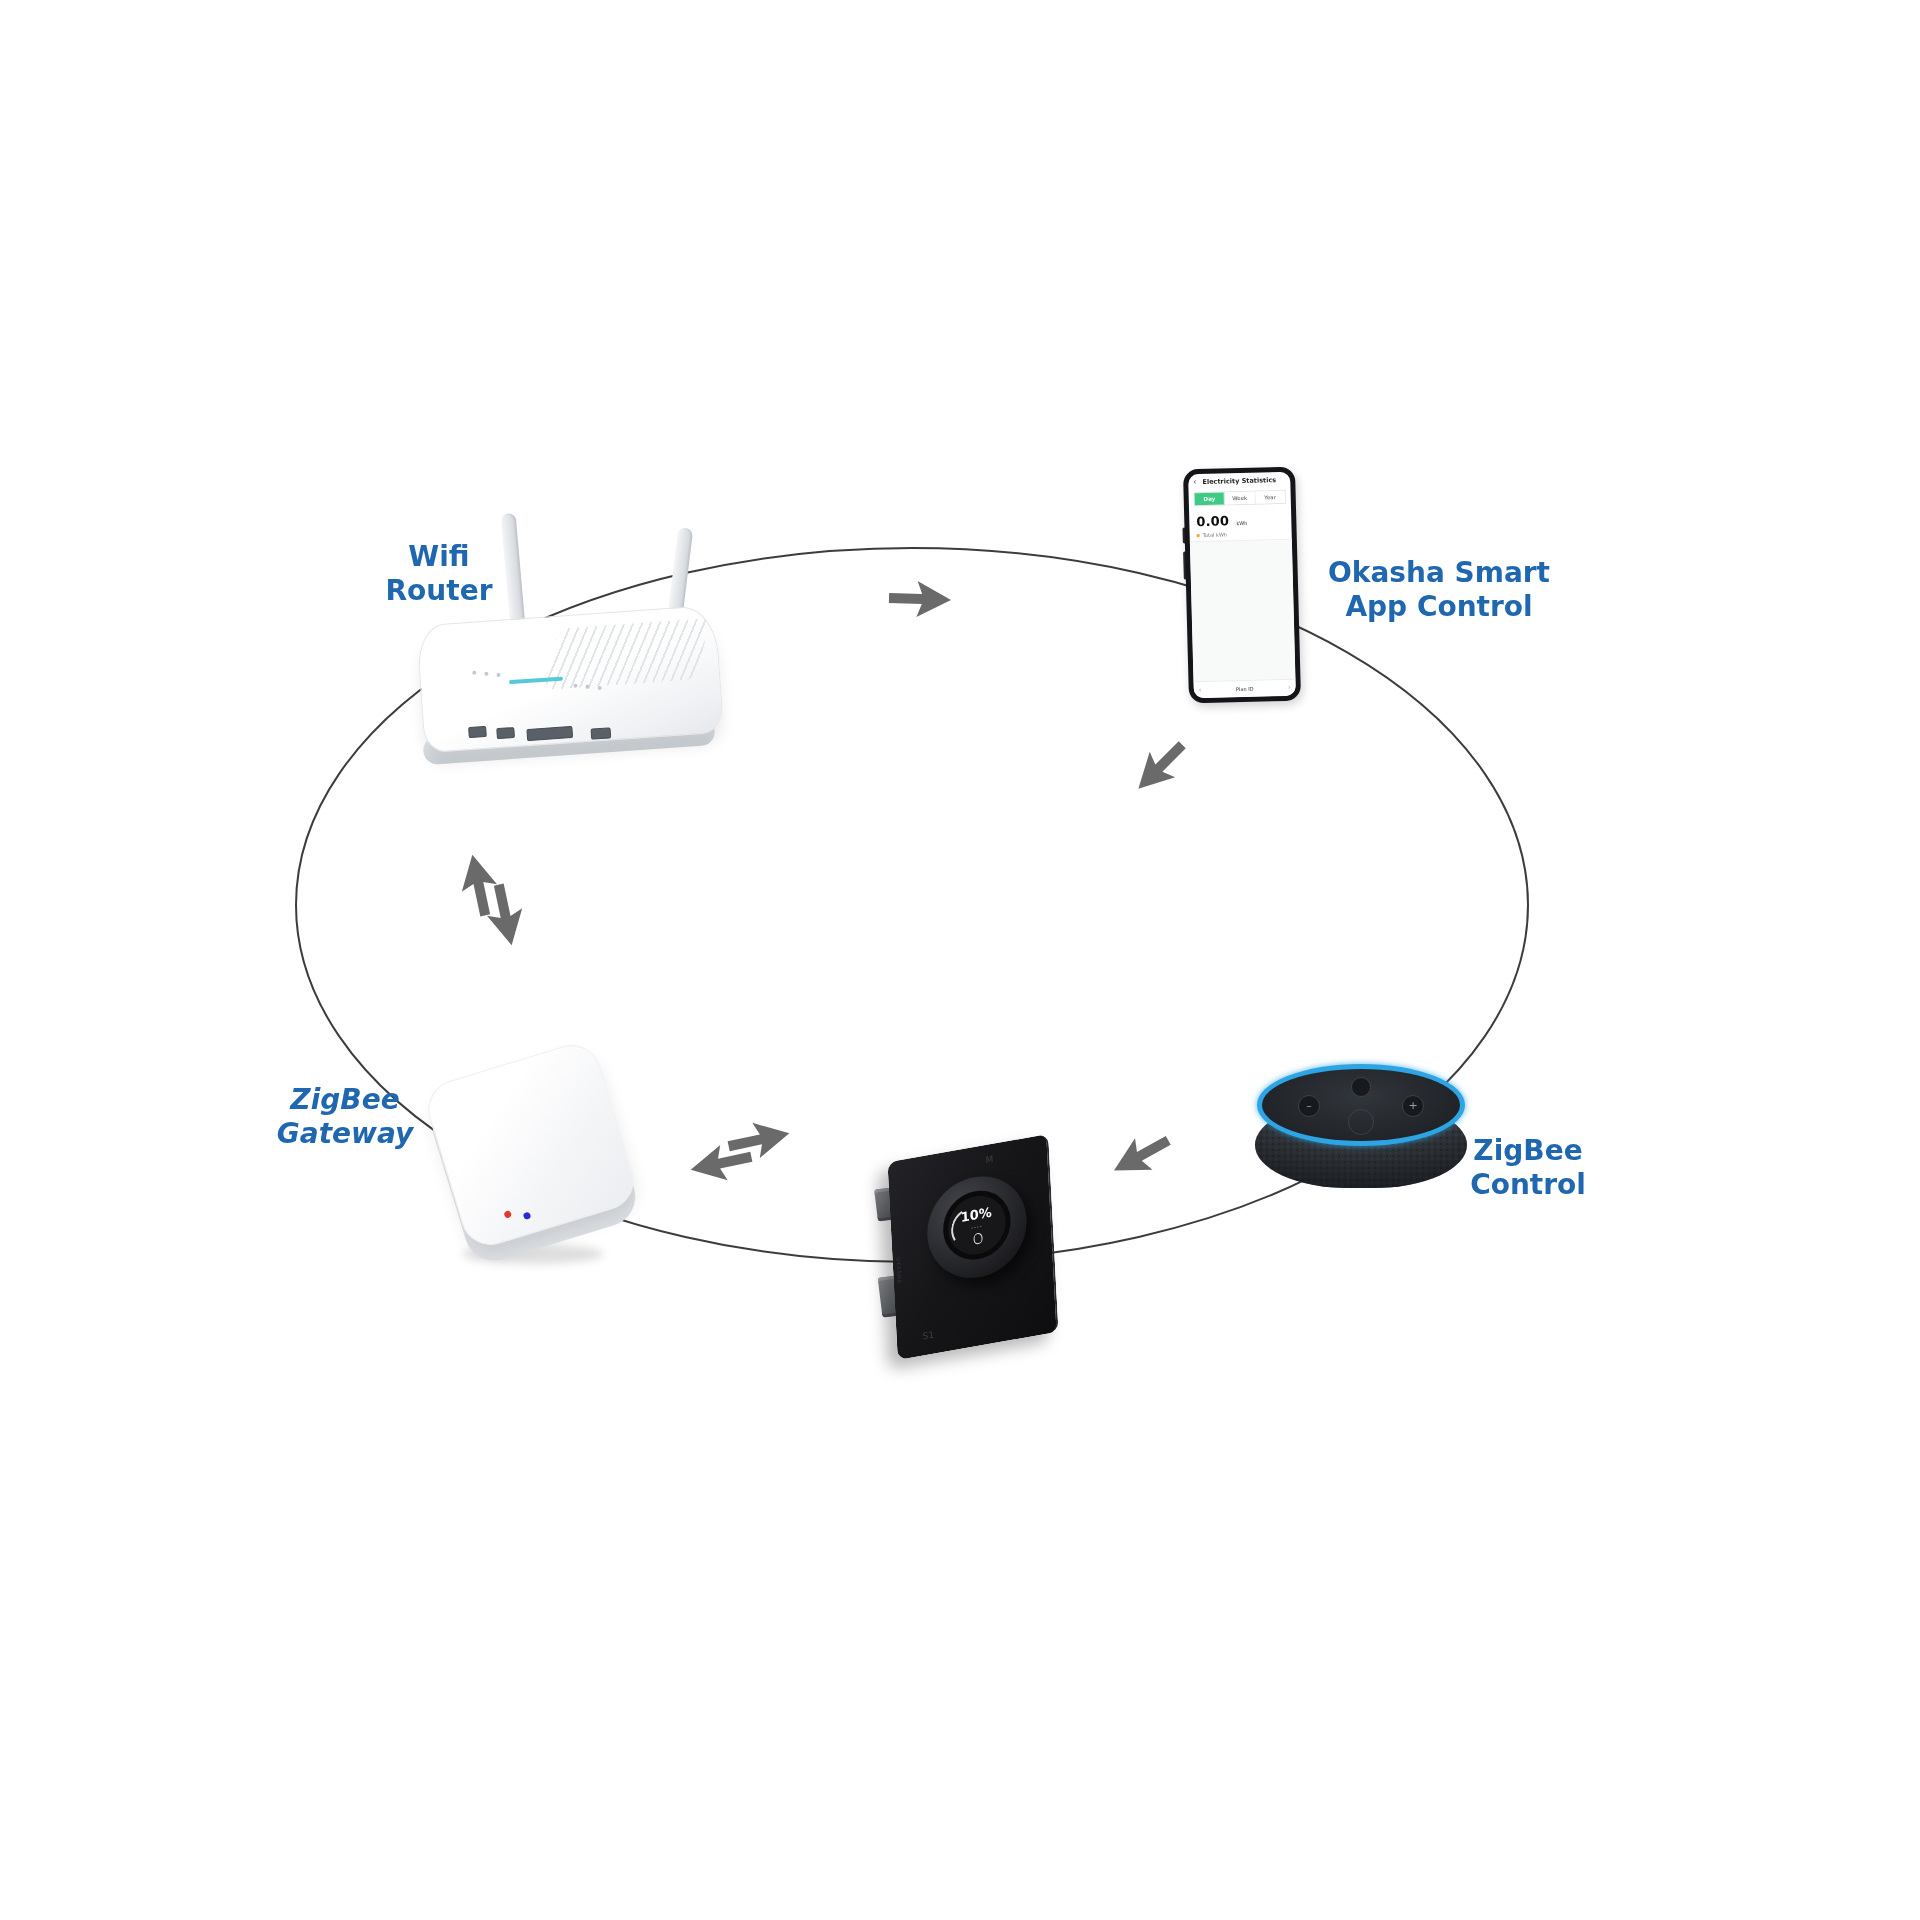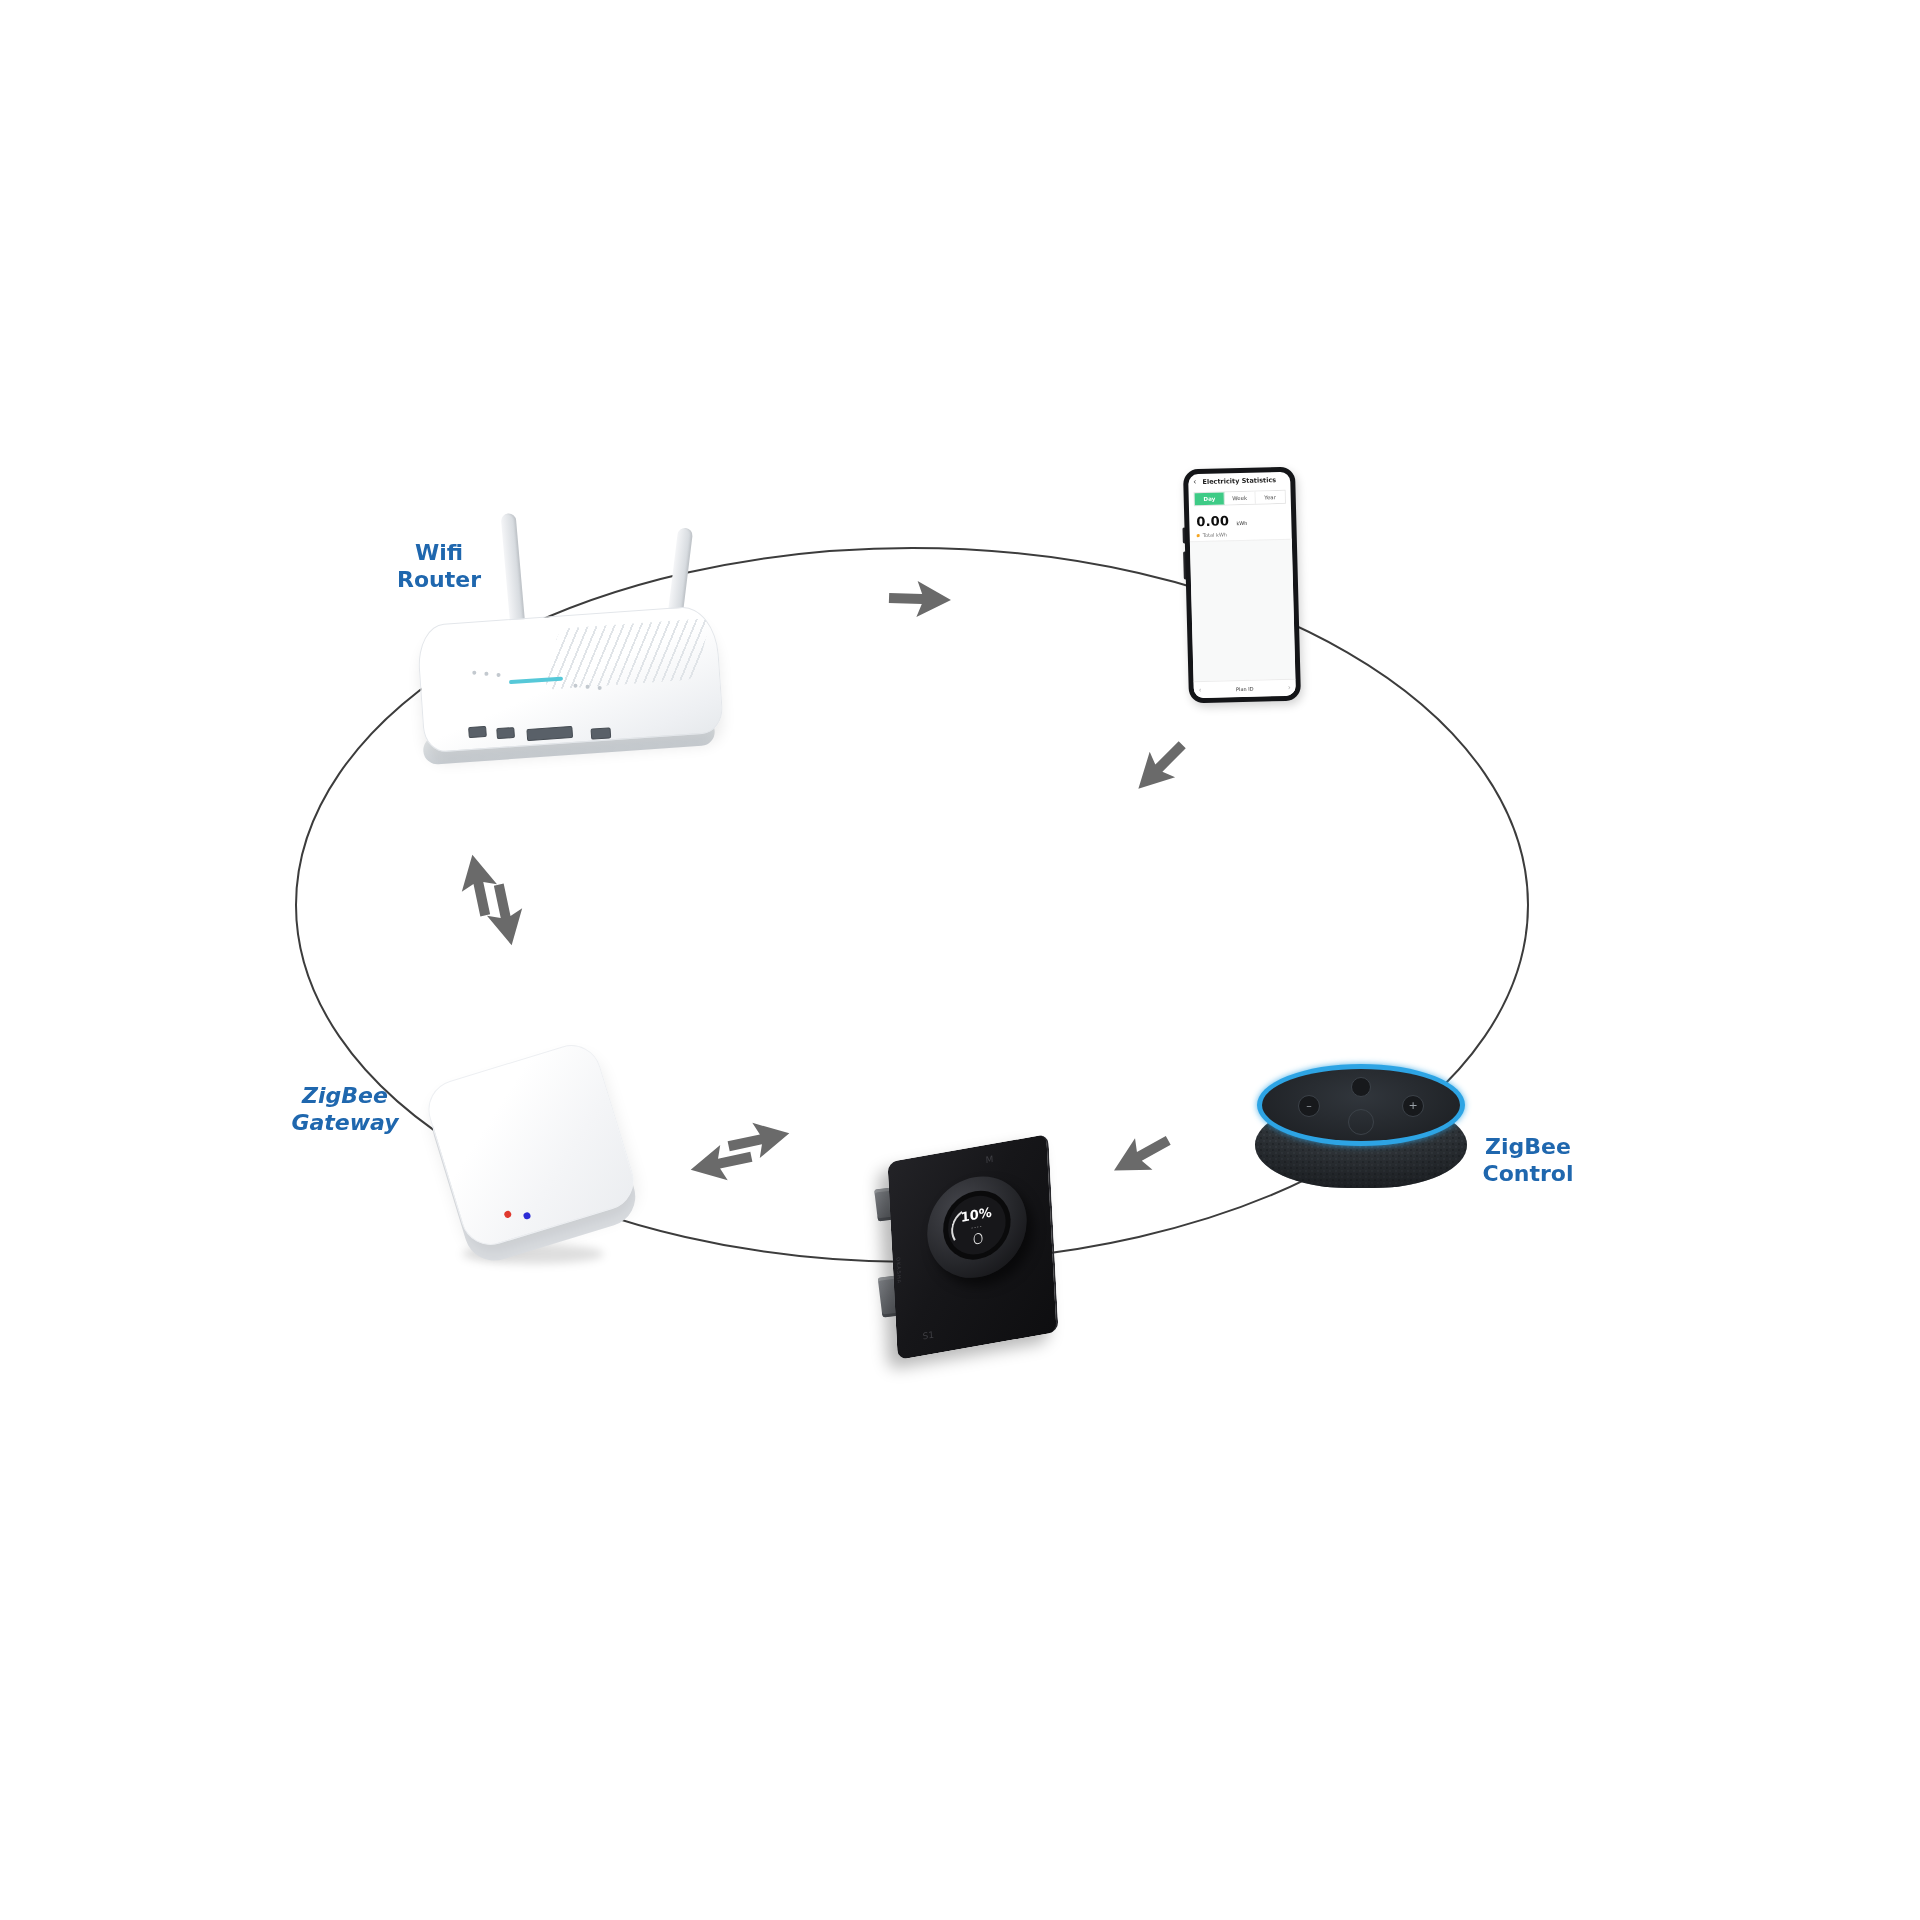--- a/index.html
+++ b/index.html
@@ -2,21 +2,21 @@
 <html><head>
 <meta charset="utf-8">
 <style>
   html,body{margin:0;padding:0;background:#fff;}
   #canvas{position:relative;width:1920px;height:1920px;background:#ffffff;overflow:hidden;
           font-family:"DejaVu Sans","Liberation Sans",sans-serif;}
   
   #net-svg{position:absolute;left:0;top:0;z-index:1;}
   
   .label{position:absolute;z-index:3;transform:translateX(-50%);color:#1f67ae;
-         font-size:22px;font-weight:700;line-height:1.22;text-align:center;white-space:pre-line;}
+         font-size:28px;font-weight:700;line-height:1.22;text-align:center;white-space:pre-line;}
   
   .router{position:absolute;left:420px;top:515px;width:300px;height:240px;z-index:2;}
   .antenna{position:absolute;width:15px;background:linear-gradient(90deg,#f4f5f7,#cfd4d9);
            border-radius:8px 8px 4px 4px;box-shadow:inset -2px 0 2px rgba(0,0,0,.08);}
   .ant1{left:92px;top:-2px;height:132px;transform:rotate(-5deg);transform-origin:bottom center;}
   .ant2{left:243px;top:12px;height:126px;transform:rotate(7deg);transform-origin:bottom center;}
   .router-body{position:absolute;left:0;top:100px;width:298px;height:126px;
           background:linear-gradient(160deg,#ffffff 50%,#eef0f3 85%,#e6e9ec);
           border:1px solid #e3e6ea;border-radius:28px 34px 22px 22px / 44px 50px 26px 26px;
           transform:rotate(-4deg);box-shadow:0 12px 14px rgba(0,0,0,.08);}
@@ -123,20 +123,22 @@
     <g transform="translate(722,1163) rotate(168)">
       <path d="M-30 -5 L3 -5 L-2 -18 L32 0 L-2 18 L3 5 L-30 5 Z" fill="#6a6a6a"></path>
     </g>
     <g transform="translate(1142,1155) rotate(151)">
       <path d="M-30 -5 L3 -5 L-2 -18 L32 0 L-2 18 L3 5 L-30 5 Z" fill="#6a6a6a"></path>
     </g>
   </svg>
 
   <div class="label" style="left:439px;top:540px;">Wifi
 Router</div>
+  <div class="label" style="left:1439px;top:556px;">Okasha Smart
+App Control</div>
   <div class="label" style="left:345px;top:1083px;font-style:italic;">ZigBee
 Gateway</div>
   <div class="label" style="left:1528px;top:1134px;">ZigBee
 Control</div>
 
   <div class="router">
     <div class="antenna ant1"></div>
     <div class="antenna ant2"></div>
     <div class="router-base"></div>
     <div class="router-body">

